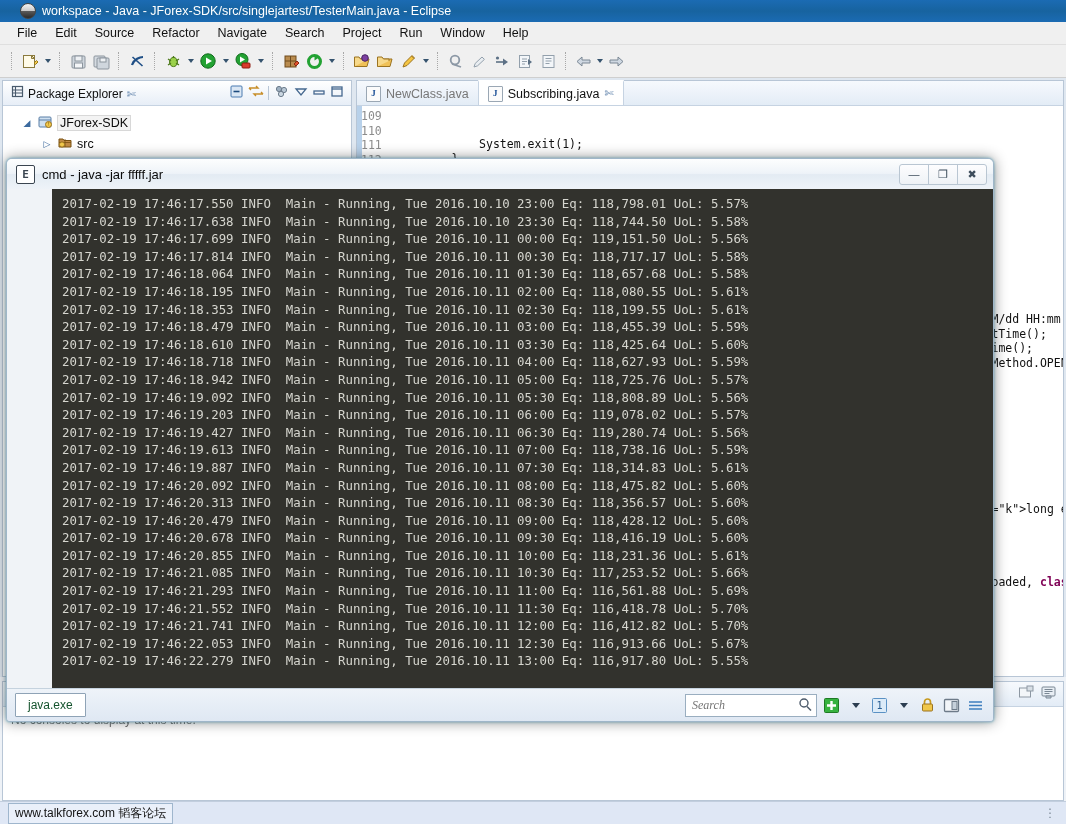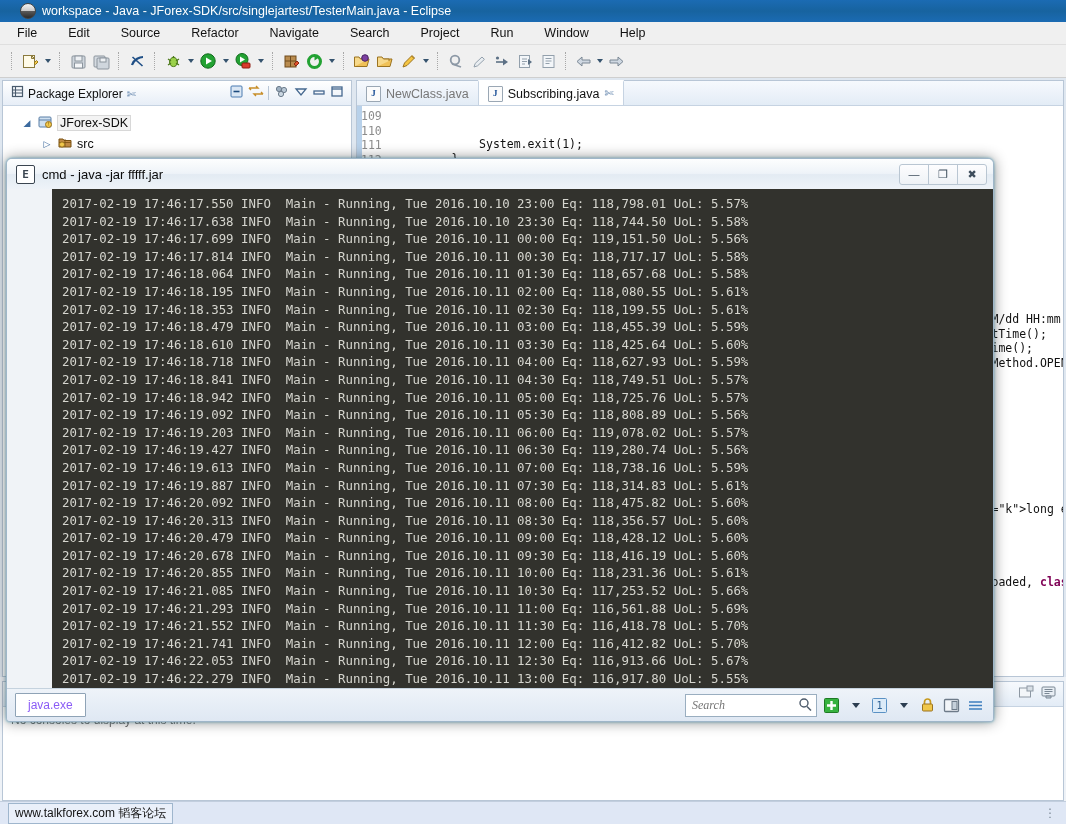--- a/index.html
+++ b/index.html
@@ -26,21 +26,21 @@
     color:#ffffff;font-size:12.5px;white-space:nowrap;overflow:hidden;
   }
   #eclipse-titlebar .ecl-logo{
     width:14px;height:14px;border-radius:50%;
     background:linear-gradient(180deg,#f4f4f4 0%,#c9c9c9 48%,#5a5a5a 52%,#2a2a2a 100%);
     margin-right:6px;flex:0 0 14px;border:1px solid #444;
   }
   #menubar{
     height:22px;flex:0 0 22px;background:#f0f0f0;
     border-bottom:1px solid #dfdfdf;
-    display:flex;align-items:center;padding-left:8px;gap:13px;
+    display:flex;align-items:center;padding-left:8px;gap:0px;
   }
   #menubar .mi{padding:2px 9px;font-size:12.5px;color:#111;cursor:default;}
   #toolbar{
     height:32px;flex:0 0 32px;background:#f0f0f0;border-bottom:1px solid #cfcfcf;
     display:flex;align-items:center;padding-left:6px;gap:1px;
   }
   .tb-sep{width:1px;height:18px;margin:0 5px;border-left:1px dotted #a8a8a8;}
   .tb-ico{width:22px;height:22px;display:flex;align-items:center;justify-content:center;border-radius:2px;}
   .tb-ico svg{display:block;}
   .tb-arrow{width:11px;height:22px;display:flex;align-items:center;justify-content:center;}
@@ -138,21 +138,21 @@
     padding:6px 0 0 10px;overflow:hidden;position:relative;line-height:17.6px;margin-left:45px;
   }
   #cmd-body .logline{white-space:pre;}
   #cmd-footer{
     height:32px;flex:0 0 32px;
     background:linear-gradient(180deg,#eef3f9 0%,#dfe8f3 100%);
     display:flex;align-items:center;padding:0 8px;border-top:1px solid #c5d2de;
   }
   #task-chip{
     height:22px;padding:0 12px;background:#ffffff;border:1px solid #8fa3b6;
-    display:flex;align-items:center;font-size:12px;color:#8b5cf6;border-radius:1px;
+    display:flex;align-items:center;font-size:12px;color:#14532d;border-radius:1px;
   }
   #footer-right{margin-left:auto;display:flex;align-items:center;gap:5px;}
   #search-box{
     width:122px;height:21px;background:#ffffff;border:1px solid #9aaec0;
     display:flex;align-items:center;padding:0 4px;font-size:12px;font-style:italic;color:#6e6e6e;
   }
   #search-box input{border:none;outline:none;width:100%;font-size:12px;font-style:italic;color:#6e6e6e;font-family:"Liberation Serif",serif;background:transparent;}
   .sq-btn{width:19px;height:19px;display:flex;align-items:center;justify-content:center;border-radius:2px;}
   .mini-arrow{width:0;height:0;border-left:4px solid transparent;border-right:4px solid transparent;border-top:5px solid #2c3d50;}
 </style>
@@ -631,21 +631,20 @@
         <div class="logline">2017-02-19 17:46:17.550 INFO  Main - Running, Tue 2016.10.10 23:00 Eq: 118,798.01 UoL: 5.57%</div>
         <div class="logline">2017-02-19 17:46:17.638 INFO  Main - Running, Tue 2016.10.10 23:30 Eq: 118,744.50 UoL: 5.58%</div>
         <div class="logline">2017-02-19 17:46:17.699 INFO  Main - Running, Tue 2016.10.11 00:00 Eq: 119,151.50 UoL: 5.56%</div>
         <div class="logline">2017-02-19 17:46:17.814 INFO  Main - Running, Tue 2016.10.11 00:30 Eq: 118,717.17 UoL: 5.58%</div>
         <div class="logline">2017-02-19 17:46:18.064 INFO  Main - Running, Tue 2016.10.11 01:30 Eq: 118,657.68 UoL: 5.58%</div>
         <div class="logline">2017-02-19 17:46:18.195 INFO  Main - Running, Tue 2016.10.11 02:00 Eq: 118,080.55 UoL: 5.61%</div>
         <div class="logline">2017-02-19 17:46:18.353 INFO  Main - Running, Tue 2016.10.11 02:30 Eq: 118,199.55 UoL: 5.61%</div>
         <div class="logline">2017-02-19 17:46:18.479 INFO  Main - Running, Tue 2016.10.11 03:00 Eq: 118,455.39 UoL: 5.59%</div>
         <div class="logline">2017-02-19 17:46:18.610 INFO  Main - Running, Tue 2016.10.11 03:30 Eq: 118,425.64 UoL: 5.60%</div>
         <div class="logline">2017-02-19 17:46:18.718 INFO  Main - Running, Tue 2016.10.11 04:00 Eq: 118,627.93 UoL: 5.59%</div>
-        <div class="logline">2017-02-19 17:46:18.841 INFO  Main - Running, Tue 2016.10.11 04:30 Eq: 118,749.51 UoL: 5.57%</div>
         <div class="logline">2017-02-19 17:46:18.942 INFO  Main - Running, Tue 2016.10.11 05:00 Eq: 118,725.76 UoL: 5.57%</div>
         <div class="logline">2017-02-19 17:46:19.092 INFO  Main - Running, Tue 2016.10.11 05:30 Eq: 118,808.89 UoL: 5.56%</div>
         <div class="logline">2017-02-19 17:46:19.203 INFO  Main - Running, Tue 2016.10.11 06:00 Eq: 119,078.02 UoL: 5.57%</div>
         <div class="logline">2017-02-19 17:46:19.427 INFO  Main - Running, Tue 2016.10.11 06:30 Eq: 119,280.74 UoL: 5.56%</div>
         <div class="logline">2017-02-19 17:46:19.613 INFO  Main - Running, Tue 2016.10.11 07:00 Eq: 118,738.16 UoL: 5.59%</div>
         <div class="logline">2017-02-19 17:46:19.887 INFO  Main - Running, Tue 2016.10.11 07:30 Eq: 118,314.83 UoL: 5.61%</div>
         <div class="logline">2017-02-19 17:46:20.092 INFO  Main - Running, Tue 2016.10.11 08:00 Eq: 118,475.82 UoL: 5.60%</div>
         <div class="logline">2017-02-19 17:46:20.313 INFO  Main - Running, Tue 2016.10.11 08:30 Eq: 118,356.57 UoL: 5.60%</div>
         <div class="logline">2017-02-19 17:46:20.479 INFO  Main - Running, Tue 2016.10.11 09:00 Eq: 118,428.12 UoL: 5.60%</div>
         <div class="logline">2017-02-19 17:46:20.678 INFO  Main - Running, Tue 2016.10.11 09:30 Eq: 118,416.19 UoL: 5.60%</div>

